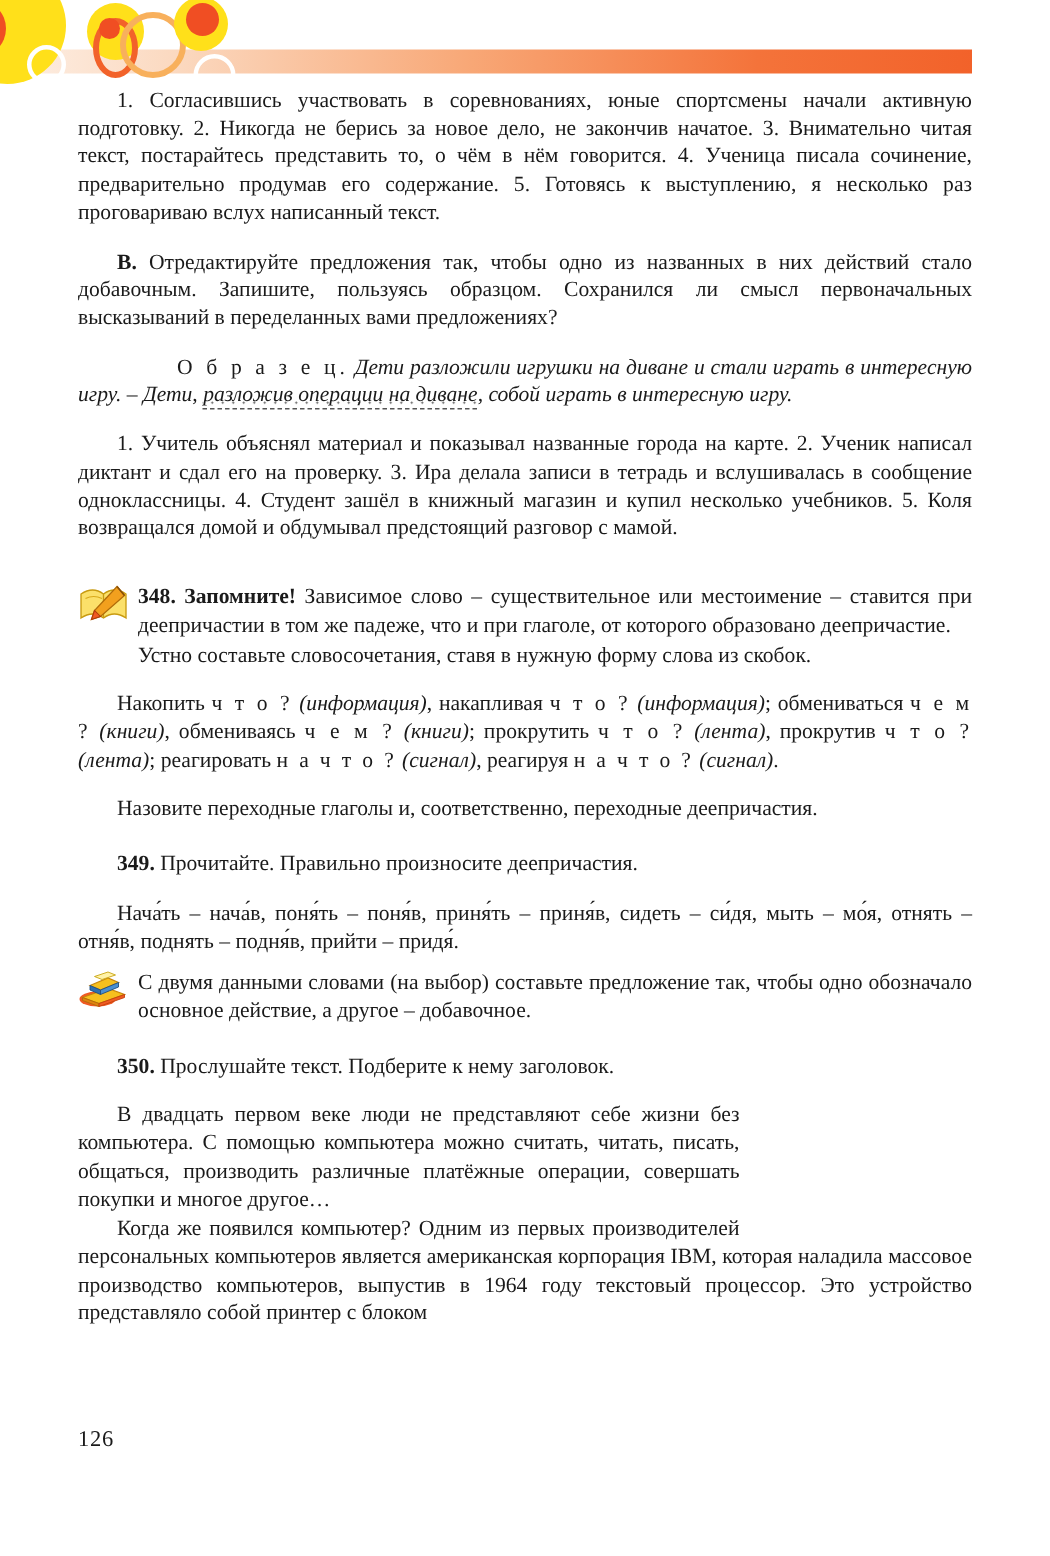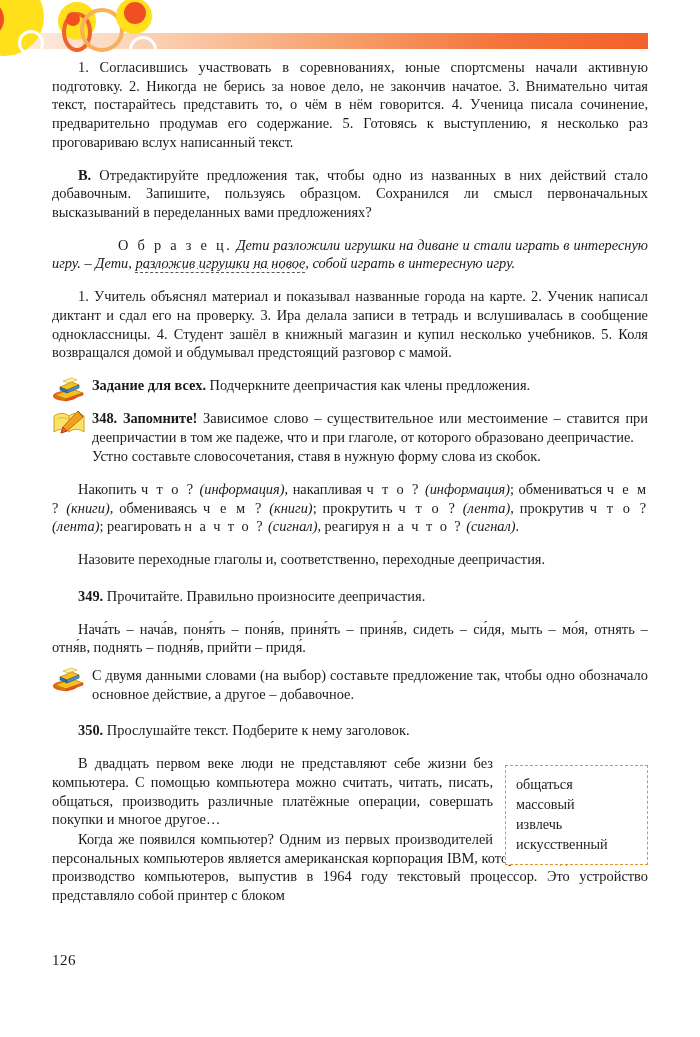--- a/index.html
+++ b/index.html
@@ -159,43 +159,28 @@
   <div class="content">
 
     <p class="para">1. Согласившись участвовать в соревнованиях, юные спортсмены начали активную подготовку. 2. Никогда не берись за новое дело, не закончив начатое. 3. Внимательно читая текст, постарайтесь представить то, о чём в нём говорится. 4. Ученица писала сочинение, предварительно продумав его содержание. 5. Готовясь к выступлению, я несколько раз проговариваю вслух написанный текст.</p>
 
     <div class="spacer-m"></div>
 
     <p class="para"><b>В.</b> <span>Отредактируйте предложения так, чтобы одно из названных в них действий стало добавочным. Запишите, пользуясь образцом. Сохранился ли смысл первоначальных высказываний в переделанных вами предложениях?</span></p>
 
     <div class="spacer-m"></div>
 
-    <p class="para"><span class="sp">О б р а з е ц.</span> <i>Дети разложили игрушки на диване и стали играть в интересную игру.</i><i> – </i><i>Дети, </i><i class="dashdot">разложив игрушки на новое</i><i>, собой играть в интересную игру.</i></p>
+    <p class="para"><span class="sp">О б р а з е ц.</span> <i>Дети разложили игрушки на диване и стали играть в интересную игру.</i><i> – </i><i>Дети, </i><i class="dashdot">разложив операции на диване</i><i>, собой играть в интересную игру.</i></p>
 
     <div class="spacer-m"></div>
 
     <p class="para">1. Учитель объяснял материал и показывал названные города на карте. 2. Ученик написал диктант и сдал его на проверку. 3. Ира делала записи в тетрадь и вслушивалась в сообщение одноклассницы. 4. Студент зашёл в книжный магазин и купил несколько учебников. 5. Коля возвращался домой и обдумывал предстоящий разговор с мамой.</p>
 
     <div class="spacer-m"></div>
 
-    <div class="icon-row">
-      <span class="task-icon">
-        <svg viewBox="0 0 34 26" width="34" height="26" xmlns="http://www.w3.org/2000/svg">
-          <ellipse cx="13" cy="20" rx="12" ry="5" fill="#f05a22"></ellipse>
-          <path d="M3 19 L20 13 L31 17 L14 23 Z" fill="#f6c01e" stroke="#c8860d" stroke-width="0.8"></path>
-          <path d="M3 19 L3 21 L14 25 L14 23 Z" fill="#e0820f" stroke="#b06c0a" stroke-width="0.6"></path>
-          <path d="M14 23 L31 17 L31 19 L14 25 Z" fill="#f05a22" stroke="#c2410c" stroke-width="0.6"></path>
-          <path d="M8 11 L20 6 L27 9 L15 14 Z" fill="#f6c01e" stroke="#c8860d" stroke-width="0.8"></path>
-          <path d="M8 11 L8 14 L15 17 L15 14 Z" fill="#2f6fb0" stroke="#1f4f80" stroke-width="0.6"></path>
-          <path d="M15 14 L27 9 L27 12 L15 17 Z" fill="#4a8fd0" stroke="#1f4f80" stroke-width="0.6"></path>
-          <path d="M11 5 L20 2 L25 4 L16 7 Z" fill="#fff2a8" stroke="#c8a40d" stroke-width="0.6"></path>
-        </svg>
-      </span>
-      <p class="para noindent"><b>Задание для всех.</b> <span>Подчеркните деепричастия как члены предложения.</span></p>
-    </div>
 
     <div class="spacer-m"></div>
 
     <div class="icon-row">
       <span class="task-icon">
         <svg viewBox="0 0 34 28" width="34" height="28" xmlns="http://www.w3.org/2000/svg">
           <path d="M2 7 C8 3 13 4 17 7 C21 4 26 3 32 7 L32 23 C26 19 21 20 17 23 C13 20 8 19 2 23 Z" fill="#fbe06a" stroke="#c89a10" stroke-width="0.9"></path>
           <path d="M17 7 L17 23" stroke="#c89a10" stroke-width="0.9" fill="none"></path>
           <path d="M5 10 C9 8 13 8.5 16 10" stroke="#d8a81a" stroke-width="0.7" fill="none"></path>
           <path d="M18 10 C21 8.5 25 8 29 10" stroke="#d8a81a" stroke-width="0.7" fill="none"></path>
@@ -249,22 +234,16 @@
     <div class="spacer-m"></div>
 
     <div>
       <div class="wrap-shape"></div>
       <p class="para">В двадцать первом веке люди не представляют себе жизни без компьютера. С помощью компьютера можно считать, читать, писать, общаться, производить различные платёжные операции, совершать покупки и многое другое…</p>
       <p class="para">Когда же появился компьютер? Одним из первых производителей персональных компьютеров является американская корпорация IBM, которая наладила массовое производство компьютеров, выпустив в 1964 году текстовый процессор. Это устройство представляло собой принтер с блоком</p>
     </div>
 
   </div>
 
-  <div class="vocab-box">
-    <div class="vocab-word">общаться</div>
-    <div class="vocab-word">массовый</div>
-    <div class="vocab-word">извлечь</div>
-    <div class="vocab-word">искусственный</div>
-  </div>
 
   <div class="page-number">126</div>
 
 </div>
 
 </body></html>

